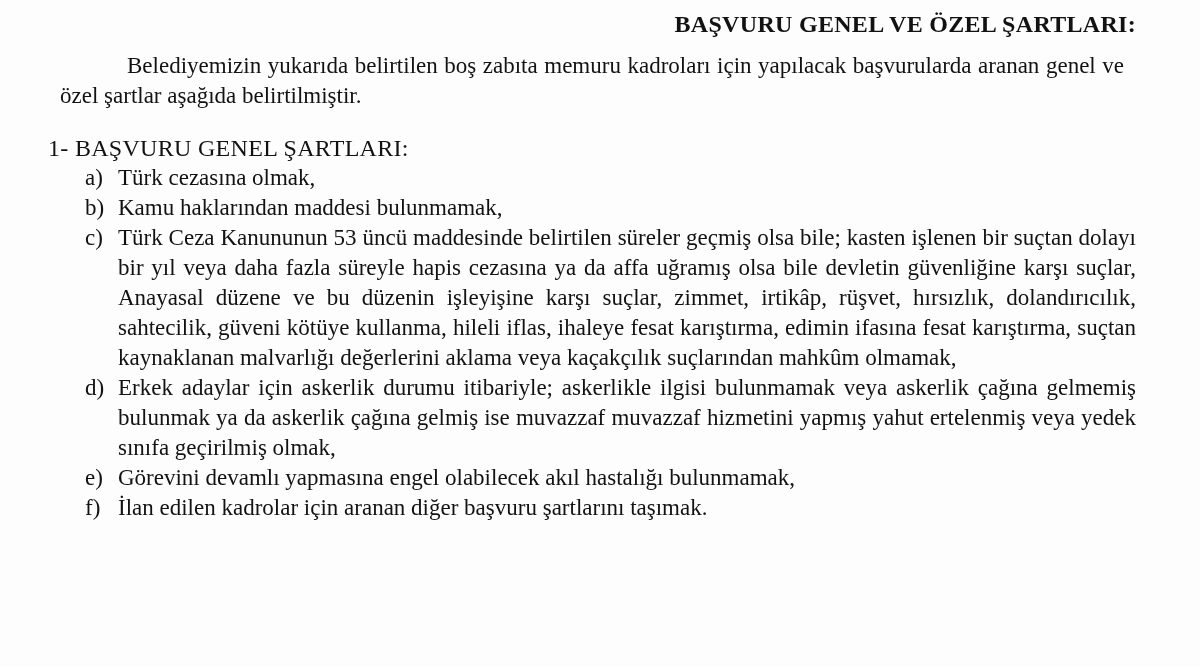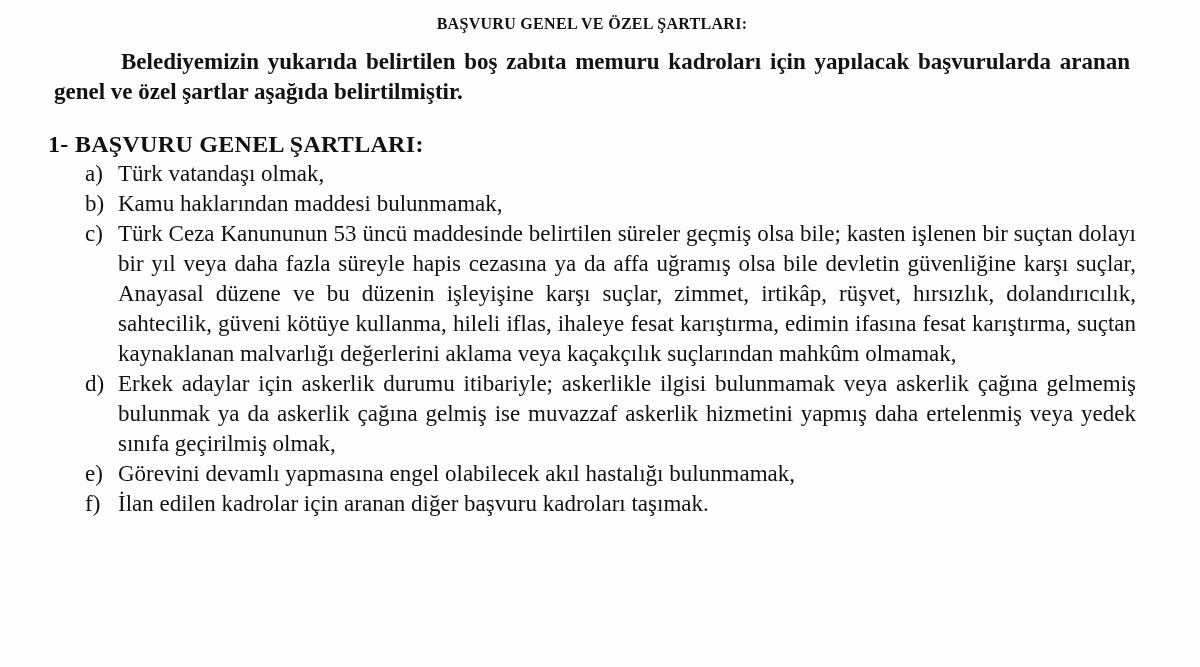--- a/index.html
+++ b/index.html
@@ -14,37 +14,36 @@
     padding: 9px 64px 0 48px;
     background: #fdfdfd;
     color: #121212;
     font-family: "Liberation Serif", serif;
     font-size: 23px;
     line-height: 30px;
     text-align: justify;
     overflow: hidden;
   }
   .doc-title {
-    font-size: 16px;
+    font-size: 24px;
     font-weight: bold;
     margin: 0 0 8px 0;
-    text-align: center;
+    text-align: right;
     letter-spacing: 0.3px;
   }
   .section-heading {
     font-size: 24px;
-    font-weight: bold;
+    font-weight: normal;
     margin: 22px 0 0 0;
     text-align: left;
     letter-spacing: 0.3px;
   }
   p.body-par {
-    margin: 6px;
+    margin: 12px;
     text-indent: 67px;
-    font-weight: bold;
   }
   ul.conditions {
     list-style: none;
     margin: 0 0 0 37px;
     padding: 0;
   }
   ul.conditions li {
     display: flex;
     align-items: flex-start;
   }
@@ -60,41 +59,41 @@
 </head>
 <body>
 
 <div class="page">
   <h1 class="doc-title">BAŞVURU GENEL VE ÖZEL ŞARTLARI:</h1>
   <p class="body-par">Belediyemizin yukarıda belirtilen boş zabıta memuru kadroları için yapılacak başvurularda aranan genel ve özel şartlar aşağıda belirtilmiştir.</p>
   <h2 class="section-heading">1- BAŞVURU GENEL ŞARTLARI:</h2>
   <ul class="conditions" id="conditions-list">
   <li>
     <span class="marker">a)</span>
-    <span class="text">Türk vatandaşı olmak,</span>
+    <span class="text">Türk cezasına olmak,</span>
   </li>
 
   <li>
     <span class="marker">b)</span>
     <span class="text">Kamu haklarından maddesi bulunmamak,</span>
   </li>
 
   <li>
     <span class="marker">c)</span>
     <span class="text">Türk Ceza Kanununun 53 üncü maddesinde belirtilen süreler geçmiş olsa bile; kasten işlenen bir suçtan dolayı bir yıl veya daha fazla süreyle hapis cezasına ya da affa uğramış olsa bile devletin güvenliğine karşı suçlar, Anayasal düzene ve bu düzenin işleyişine karşı suçlar, zimmet, irtikâp, rüşvet, hırsızlık, dolandırıcılık, sahtecilik, güveni kötüye kullanma, hileli iflas, ihaleye fesat karıştırma, edimin ifasına fesat karıştırma, suçtan kaynaklanan malvarlığı değerlerini aklama veya kaçakçılık suçlarından mahkûm olmamak,</span>
   </li>
 
   <li>
     <span class="marker">d)</span>
-    <span class="text">Erkek adaylar için askerlik durumu itibariyle; askerlikle ilgisi bulunmamak veya askerlik çağına gelmemiş bulunmak ya da askerlik çağına gelmiş ise muvazzaf askerlik hizmetini yapmış daha ertelenmiş veya yedek sınıfa geçirilmiş olmak,</span>
+    <span class="text">Erkek adaylar için askerlik durumu itibariyle; askerlikle ilgisi bulunmamak veya askerlik çağına gelmemiş bulunmak ya da askerlik çağına gelmiş ise muvazzaf muvazzaf hizmetini yapmış yahut ertelenmiş veya yedek sınıfa geçirilmiş olmak,</span>
   </li>
 
   <li>
     <span class="marker">e)</span>
     <span class="text">Görevini devamlı yapmasına engel olabilecek akıl hastalığı bulunmamak,</span>
   </li>
 
   <li>
     <span class="marker">f)</span>
-    <span class="text">İlan edilen kadrolar için aranan diğer başvuru kadroları taşımak.</span>
+    <span class="text">İlan edilen kadrolar için aranan diğer başvuru şartlarını taşımak.</span>
   </li>
 </ul>
 </div>
 
 </body></html>

